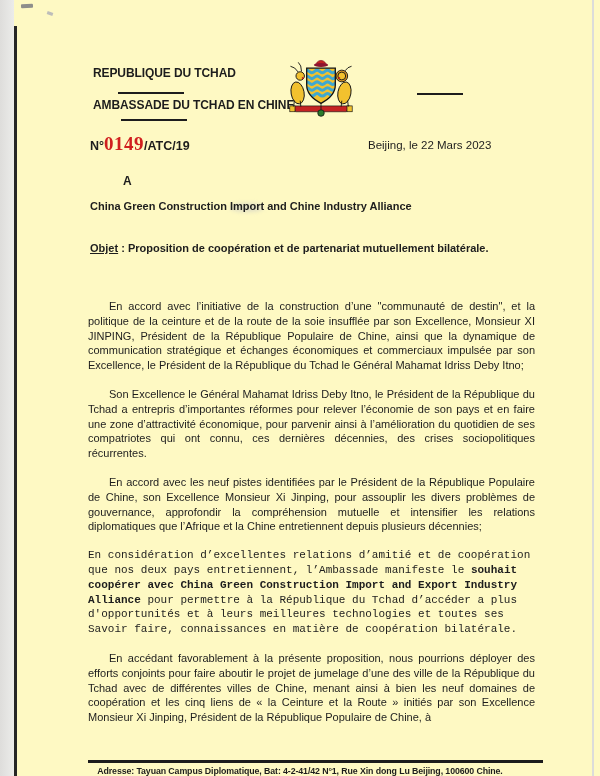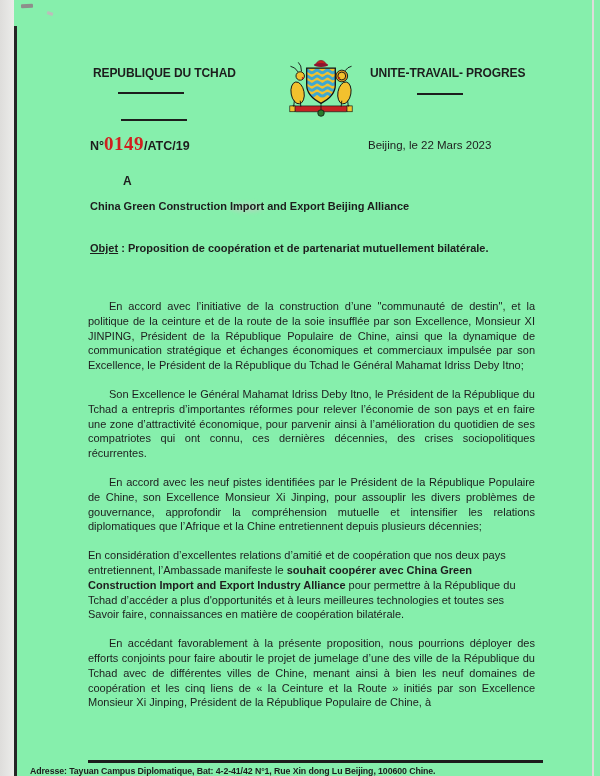--- a/index.html
+++ b/index.html
@@ -1,18 +1,18 @@
 <!DOCTYPE html>
 <html><head>
 <meta charset="utf-8">
 <style>
   html,body { margin:0; padding:0; background:#cfcfcd; }
   .page {
     position:relative; width:600px; height:776px; margin:0 auto;
-    background:#86efac;
+    background:#fef9c3;
     font-family:"Liberation Sans", sans-serif;
     color:#1d1d1d; overflow:hidden;
   }
   .edge-strip   { position:absolute; left:0; top:0; width:14px; height:776px;
                   background:linear-gradient(90deg,#dedddb,#ececea); }
   .edge-line    { position:absolute; left:14px; top:26px; width:3px; height:750px; background:#262626; }
   .right-edge   { position:absolute; left:592px; top:0; width:2px; height:776px; background:#dcdcda; }
   .staple       { position:absolute; left:21px; top:4px; width:12px; height:4px; background:#8e8e8b; border-radius:1px; transform:rotate(-3deg); }
   .staple2      { position:absolute; left:47px; top:12px; width:6px; height:3px; background:#bdbdba; transform:rotate(20deg); }
   .smudge       { position:absolute; left:230px; top:203px; width:34px; height:9px; background:#c9c9c6; border-radius:50%; filter:blur(2px); opacity:.55; }
@@ -27,40 +27,41 @@
   .ref-num      { font-family:"Liberation Serif", serif; font-size:19px; font-weight:bold; color:#d01f1f; letter-spacing:.5px;text-align:center; }
   .date         { left:368px; top:139px; font-size:11.5px; font-weight:normal; }
   .salutation   { left:123px; top:174px; font-size:12px; font-weight:bold; }
   .recipient    { left:90px; top:199px; font-size:11px; font-weight:bold; line-height:15px; }
   .subject      { left:90px; top:241px; width:452px; font-size:11px; font-weight:bold; line-height:15px; }
   .subject .u   { text-decoration:underline; }
 
   .body-block   { left:88px; top:299px; width:455px; height:460px; overflow:hidden;
                   font-size:11px; line-height:14.8px; text-align:justify; }
   .body-block p { margin:0 8px 14px 0; text-indent:21px; }
-  .body-block p.no-indent { text-indent:0; text-align:left; }
+  .body-block p.no-indent { text-indent:0; text-align:left;font-family:Liberation Mono, monospace; }
 
   .footer-rule  { left:88px; top:760px; width:455px; height:3px; background:#1c1c1c; }
-  .footer-text  { left:30px; top:766px; width:540px; text-align:left; font-size:8.8px;
+  .footer-text  { left:30px; top:766px; width:540px; text-align:center; font-size:8.8px;
                   font-weight:bold; white-space:nowrap; letter-spacing:-0.1px; }
 </style>
 </head>
 <body>
 
 <div class="page">
 
   <div class="edge-strip"></div>
   <div class="edge-line"></div>
   <div class="right-edge"></div>
   <div class="staple"></div>
   <div class="staple2"></div>
   <div class="smudge"></div>
 
   <div class="abs hdr-small" style="left:93px; top:66px;">REPUBLIQUE DU TCHAD</div>
   <div class="hline" style="left:118px; top:92px; width:66px;"></div>
+  <div class="abs hdr-small" style="left:93px; top:98px;">AMBASSADE DU TCHAD EN CHINE</div>
   <div class="hline" style="left:121px; top:119px; width:66px;"></div>
 
   <div class="abs" style="left:282px; top:56px; width:78px; height:66px;">
     <svg width="78" height="66" viewBox="0 0 120 100">
       <defs>
         <clipPath id="shieldClip">
           <path d="M38,18 h44 v26 c0,14 -10,22 -22,28 c-12,-6 -22,-14 -22,-28 z"></path>
         </clipPath>
       </defs>
 
@@ -101,33 +102,32 @@
           <path d="M34,59 q4,-4 8,0 t8,0 t8,0 t8,0 t8,0 t8,0 t8,0"></path>
         </g>
       </g>
       <path d="M38,18 h44 v26 c0,14 -10,22 -22,28 c-12,-6 -22,-14 -22,-28 z" fill="none" stroke="#111" stroke-width="2"></path>
 
       <line x1="60" y1="72" x2="60" y2="82" stroke="#111" stroke-width="1.2"></line>
       <circle cx="60" cy="87" r="5" fill="#2a7a2a" stroke="#111" stroke-width="1.2"></circle>
     </svg>
   </div>
 
-  <div class="abs hdr-small" style="left:370px; top:66px;">UNITE-TRAVAIL- PROGRES</div>
   <div class="hline" style="left:417px; top:93px; width:46px;"></div>
 
   <div class="abs ref-line">
     <span class="ref-prefix">N°</span>
       <span class="ref-num">0149</span>
       <span class="ref-suffix">/ATC/19</span>
   </div>
   <div class="abs date">Beijing, le 22 Mars 2023</div>
 
   <div class="abs salutation">A</div>
   <div class="abs recipient">
-    <div>China Green Construction Import and Export Beijing Alliance</div>
+    <div>China Green Construction Import and Chine Industry Alliance</div>
   </div>
 
   <div class="abs subject">
     <span class="u">Objet</span><span> : </span><span>Proposition de coopération et de partenariat mutuellement bilatérale.</span>
   </div>
 
   <div class="abs body-block">
     <p>En accord avec l’initiative de la construction d’une "communauté de destin", et la politique de la ceinture et de la route de la soie insufflée par son Excellence, Monsieur XI JINPING, Président de la République Populaire de Chine, ainsi que la dynamique de communication stratégique et échanges économiques et commerciaux impulsée par son Excellence, le Président de la République du Tchad le Général Mahamat Idriss Deby Itno;</p>
     <p>Son Excellence le Général Mahamat Idriss Deby Itno, le Président de la République du Tchad a entrepris d’importantes réformes pour relever l’économie de son pays et en faire une zone d’attractivité économique, pour parvenir ainsi à l’amélioration du quotidien de ses compatriotes qui ont connu, ces dernières décennies, des crises sociopolitiques récurrentes.</p>
     <p>En accord avec les neuf pistes identifiées par le Président de la République Populaire de Chine, son Excellence Monsieur Xi Jinping, pour assouplir les divers problèmes de gouvernance, approfondir la compréhension mutuelle et intensifier les relations diplomatiques que l’Afrique et la Chine entretiennent depuis plusieurs décennies;</p>

